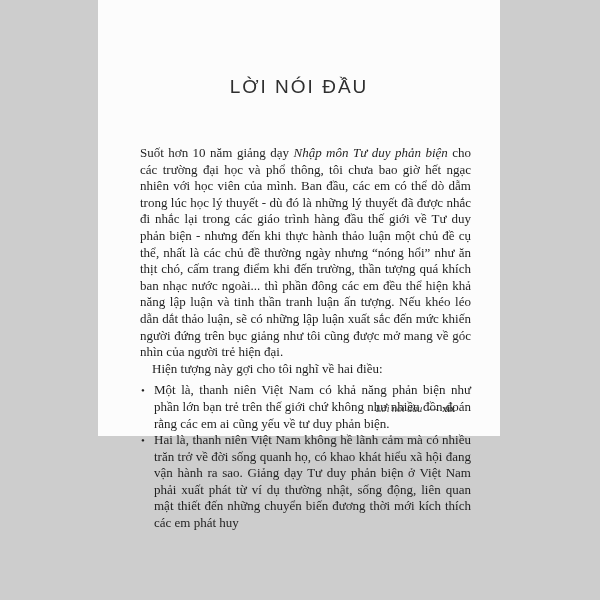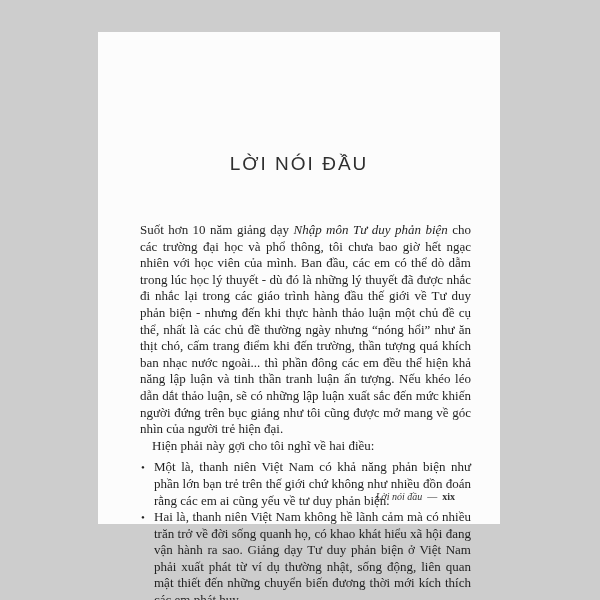--- a/index.html
+++ b/index.html
@@ -12,25 +12,24 @@
     background: #cdcdcd;
     position: relative;
     overflow: hidden;
     font-family: "Liberation Serif", serif;
   }
   .book-page {
     position: absolute;
     left: 98px;
     top: 0;
     width: 402px;
-    height: 492px;
+    height: 436px;
     background: #fcfcfc;
     box-sizing: border-box;
-    padding-top: 120px;
-    margin-top: 32px;
+    padding-top: 75px;
   }
   .chapter-title {
     margin: 0;
     text-align: center;
     font-family: "Liberation Sans", sans-serif;
     font-size: 19px;
     line-height: 23px;
     font-weight: 500;
     letter-spacing: 2px;
     color: #2f2f2f;
@@ -89,21 +88,21 @@
 <body>
 
 <div class="book-page">
 
   <h1 class="chapter-title">LỜI NÓI ĐẦU</h1>
 
   <div class="body-text">
 
     <p class="para"><span>Suốt hơn 10 năm giảng dạy </span><em>Nhập môn Tư duy phản biện</em><span> cho các trường đại học và phổ thông, tôi chưa bao giờ hết ngạc nhiên với học viên của mình. Ban đầu, các em có thể dò dẫm trong lúc học lý thuyết - dù đó là những lý thuyết đã được nhắc đi nhắc lại trong các giáo trình hàng đầu thế giới về Tư duy phản biện - nhưng đến khi thực hành thảo luận một chủ đề cụ thể, nhất là các chủ đề thường ngày nhưng “nóng hổi” như ăn thịt chó, cấm trang điểm khi đến trường, thần tượng quá khích ban nhạc nước ngoài... thì phần đông các em đều thể hiện khả năng lập luận và tinh thần tranh luận ấn tượng. Nếu khéo léo dẫn dắt thảo luận, sẽ có những lập luận xuất sắc đến mức khiến người đứng trên bục giảng như tôi cũng được mở mang về góc nhìn của người trẻ hiện đại.</span></p>
 
-    <p class="para indent">Hiện phải này gợi cho tôi nghĩ về hai điều:</p>
+    <p class="para indent">Hiện tượng này gợi cho tôi nghĩ về hai điều:</p>
 
     <ul class="bullet-list">
       <li class="bullet-item">
         <span class="bullet-marker">•</span>
         <span>Một là, thanh niên Việt Nam có khả năng phản biện như phần lớn bạn trẻ trên thế giới chứ không như nhiều đồn đoán rằng các em ai cũng yếu về tư duy phản biện.</span>
       </li>
       <li class="bullet-item">
         <span class="bullet-marker">•</span>
         <span>Hai là, thanh niên Việt Nam không hề lãnh cảm mà có nhiều trăn trở về đời sống quanh họ, có khao khát hiểu xã hội đang vận hành ra sao. Giảng dạy Tư duy phản biện ở Việt Nam phải xuất phát từ ví dụ thường nhật, sống động, liên quan mật thiết đến những chuyển biến đương thời mới kích thích các em phát huy</span>
       </li>

